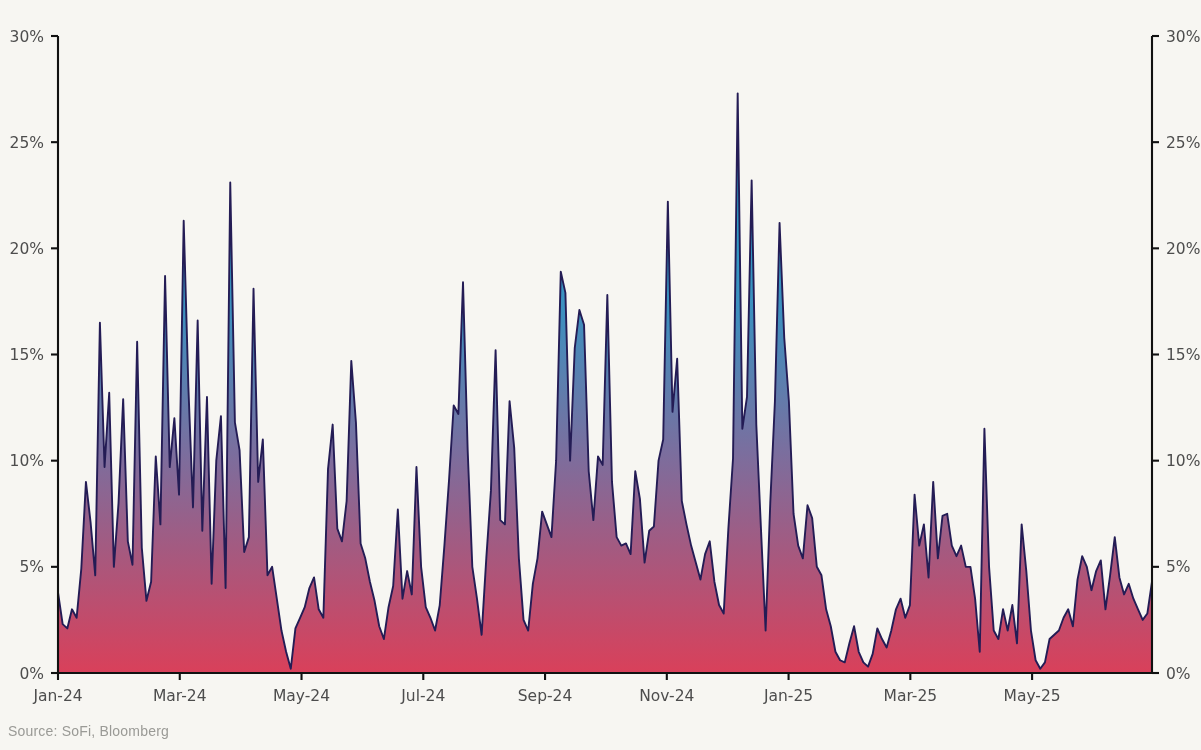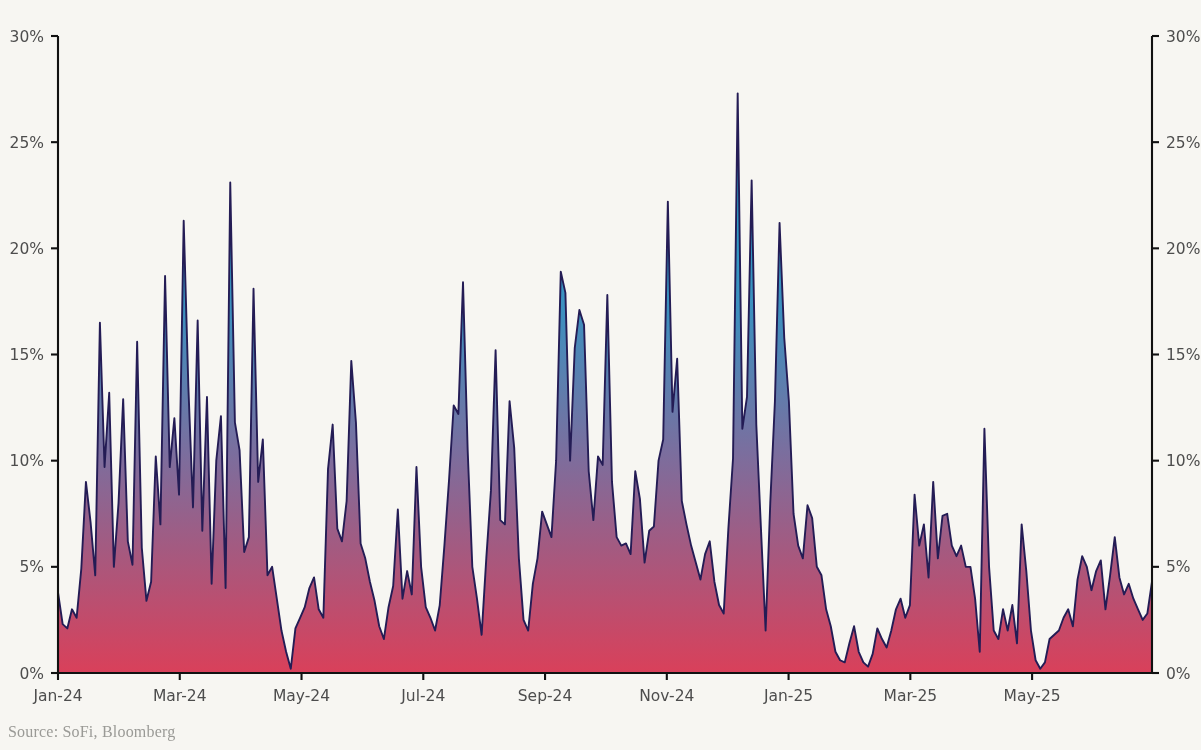--- a/index.html
+++ b/index.html
@@ -42,22 +42,22 @@
     stroke-linecap: butt;
   }
   .tick-mark {
     stroke: #111111;
     stroke-width: 2.1;
   }
   #source-note {
     position: absolute;
     left: 8px;
     top: 723px;
-    font-family: Liberation Serif, serif;
-    font-size: 16px;
+    font-family: Liberation Sans, sans-serif;
+    font-size: 14px;
     color: #9a9a96;
     letter-spacing: 0.2px;
     white-space: nowrap;
   }
 </style>
 </head>
 <body>
 
 <div id="root">
 

